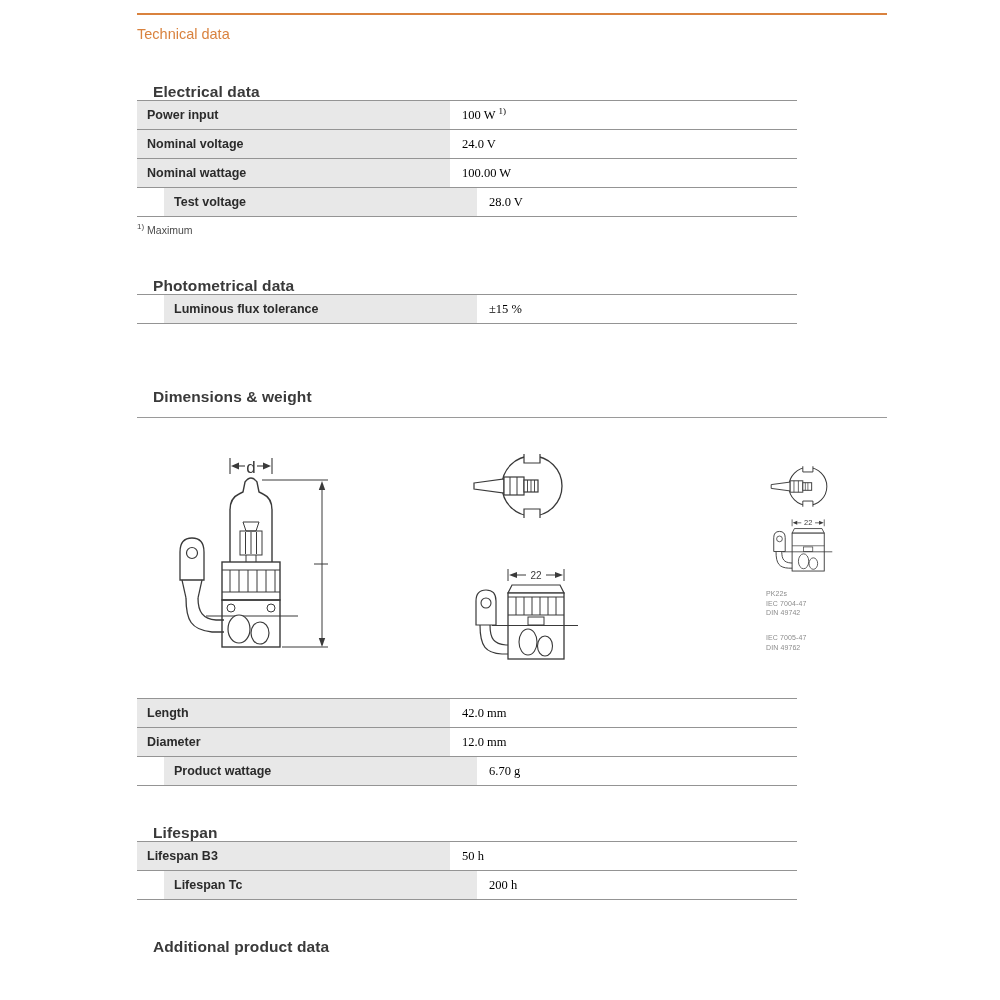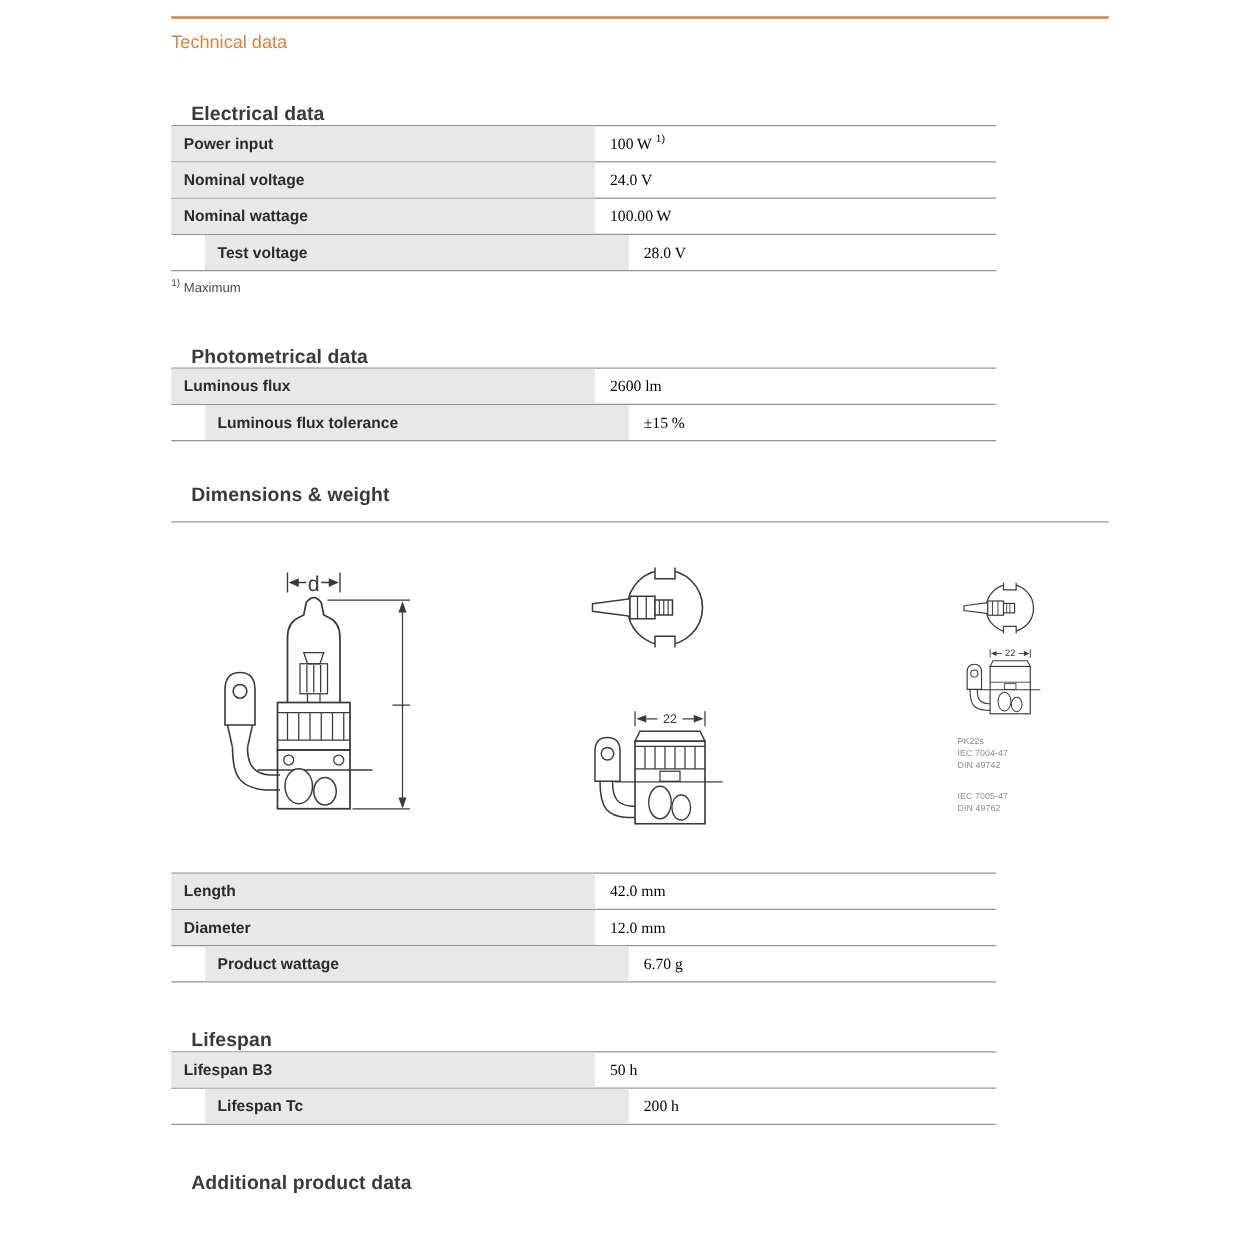--- a/index.html
+++ b/index.html
@@ -8,21 +8,21 @@
   .page{position:relative;width:1000px;height:1000px;background:#fff;overflow:hidden;}
 
   .rule-orange{position:absolute;left:137px;top:13px;width:750px;height:2px;background:#d9823e;}
   .tech-label{position:absolute;left:137px;top:26px;font-size:14.5px;color:#d9823e;}
 
   .sec-title{position:absolute;left:137px;margin:16px;font-size:15.5px;font-weight:700;color:#3a3a3a;letter-spacing:0.1px;}
 
   .dtable{position:absolute;left:137px;width:660px;}
   .t-row{height:29px;border-top:1px solid #949494;box-sizing:border-box;display:flex;}
   .dtable .t-row:last-child{border-bottom:1px solid #949494;height:30px;padding-left:27px;}
-  .t-label{width:339px;background:#e8e8e8;padding-left:10px;box-sizing:border-box;
+  .t-label{width:313px;background:#e8e8e8;padding-left:10px;box-sizing:border-box;
            font-weight:700;font-size:12.5px;line-height:28px;color:#2b2b2b;
            white-space:nowrap;overflow:hidden;}
   .t-value{padding-left:12px;font-size:12.5px;line-height:28px;color:#000000;white-space:nowrap;font-family:Liberation Serif, serif;}
   .t-value sup{font-size:9px;line-height:0;}
 
   .footnote{position:absolute;left:137px;top:222px;font-size:10.5px;color:#4a4a4a;text-align:right;}
   .footnote sup{font-size:8px;}
 
   .rule-gray{position:absolute;left:137px;top:417px;width:750px;height:1px;background:#9a9a9a;}
 
@@ -58,24 +58,20 @@
       <div class="t-value">28.0 V</div>
     </div>
   </div>
   <div class="footnote">
     <sup>1)</sup>
     <span>Maximum</span>
   </div>
 
   <h2 class="sec-title" style="top:261px">Photometrical data</h2>
   <div class="dtable" style="top:294px">
-    <div class="t-row">
-      <div class="t-label">Luminous flux</div>
-      <div class="t-value">2600 lm</div>
-    </div>
     <div class="t-row">
       <div class="t-label">Luminous flux tolerance</div>
       <div class="t-value">±15 %</div>
     </div>
   </div>
 
   <h2 class="sec-title" style="top:372px">Dimensions &amp; weight</h2>
   <div class="rule-gray"></div>
 
   <svg class="diagram" style="left:160px;top:452px" width="190" height="215" viewBox="0 0 190 215">

